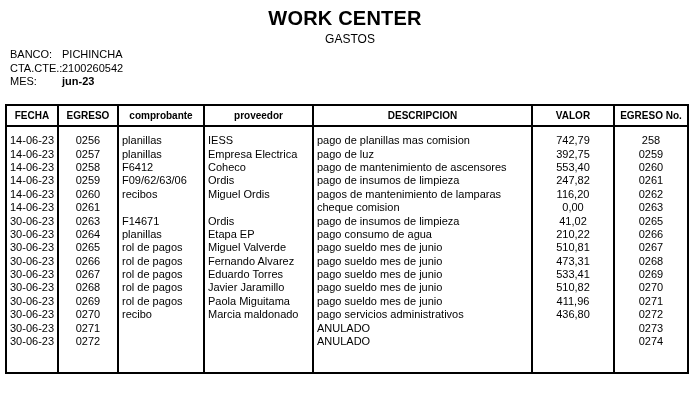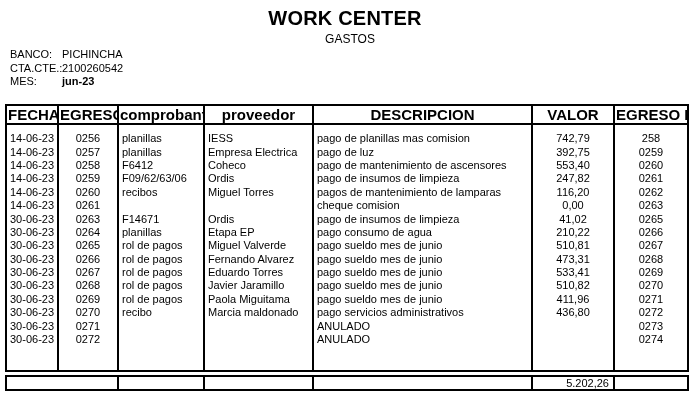--- a/index.html
+++ b/index.html
@@ -39,24 +39,24 @@
 
   table {
     border-collapse: collapse;
     table-layout: fixed;
     width: 682px;
     font-size: 11px;
   }
   table.main { border: 2px solid #000; }
   th {
     border: 2px solid #000;
-    font-size: 15px;
+    font-size: 10px;
     font-weight: bold;
     text-align: center;
-    height: 15px;
+    height: 21px;
     padding: 0 1px;
     overflow: hidden;
     white-space: nowrap;
   }
   td {
     border-left: 2px solid #000;
     border-right: 2px solid #000;
     padding: 0 3px;
     overflow: hidden;
     white-space: nowrap;
@@ -154,21 +154,21 @@
           <td class="c-comprobante">F09/62/63/06</td>
           <td class="c-proveedor">Ordis</td>
           <td class="c-descripcion">pago de insumos de limpieza</td>
           <td class="c-valor">247,82</td>
           <td class="c-egreso">0261</td>
         </tr>
         <tr>
           <td class="c-fecha">14-06-23</td>
           <td class="c-cheque">0260</td>
           <td class="c-comprobante">recibos</td>
-          <td class="c-proveedor">Miguel Torres</td>
+          <td class="c-proveedor">Miguel Ordis</td>
           <td class="c-descripcion">pagos de mantenimiento de lamparas</td>
           <td class="c-valor">116,20</td>
           <td class="c-egreso">0262</td>
         </tr>
         <tr>
           <td class="c-fecha">14-06-23</td>
           <td class="c-cheque">0261</td>
           <td class="c-comprobante"></td>
           <td class="c-proveedor"></td>
           <td class="c-descripcion">cheque comision</td>
@@ -272,34 +272,13 @@
           <td></td>
           <td></td>
           <td></td>
           <td></td>
           <td></td>
           <td></td>
         </tr>
     </tbody>
   </table>
 
-  <table class="total-table">
-    <colgroup>
-      <col style="width:52px">
-        <col style="width:60px">
-        <col style="width:86px">
-      <col style="width:109px">
-        <col style="width:219px">
-        <col style="width:82px">
-        <col style="width:74px">
-    </colgroup>
-    <tbody>
-      <tr>
-        <td colspan="2"></td>
-        <td></td>
-        <td></td>
-        <td></td>
-        <td class="c-total-valor">5.202,26</td>
-        <td></td>
-      </tr>
-    </tbody>
-  </table>
 </div>
 
 </body></html>

